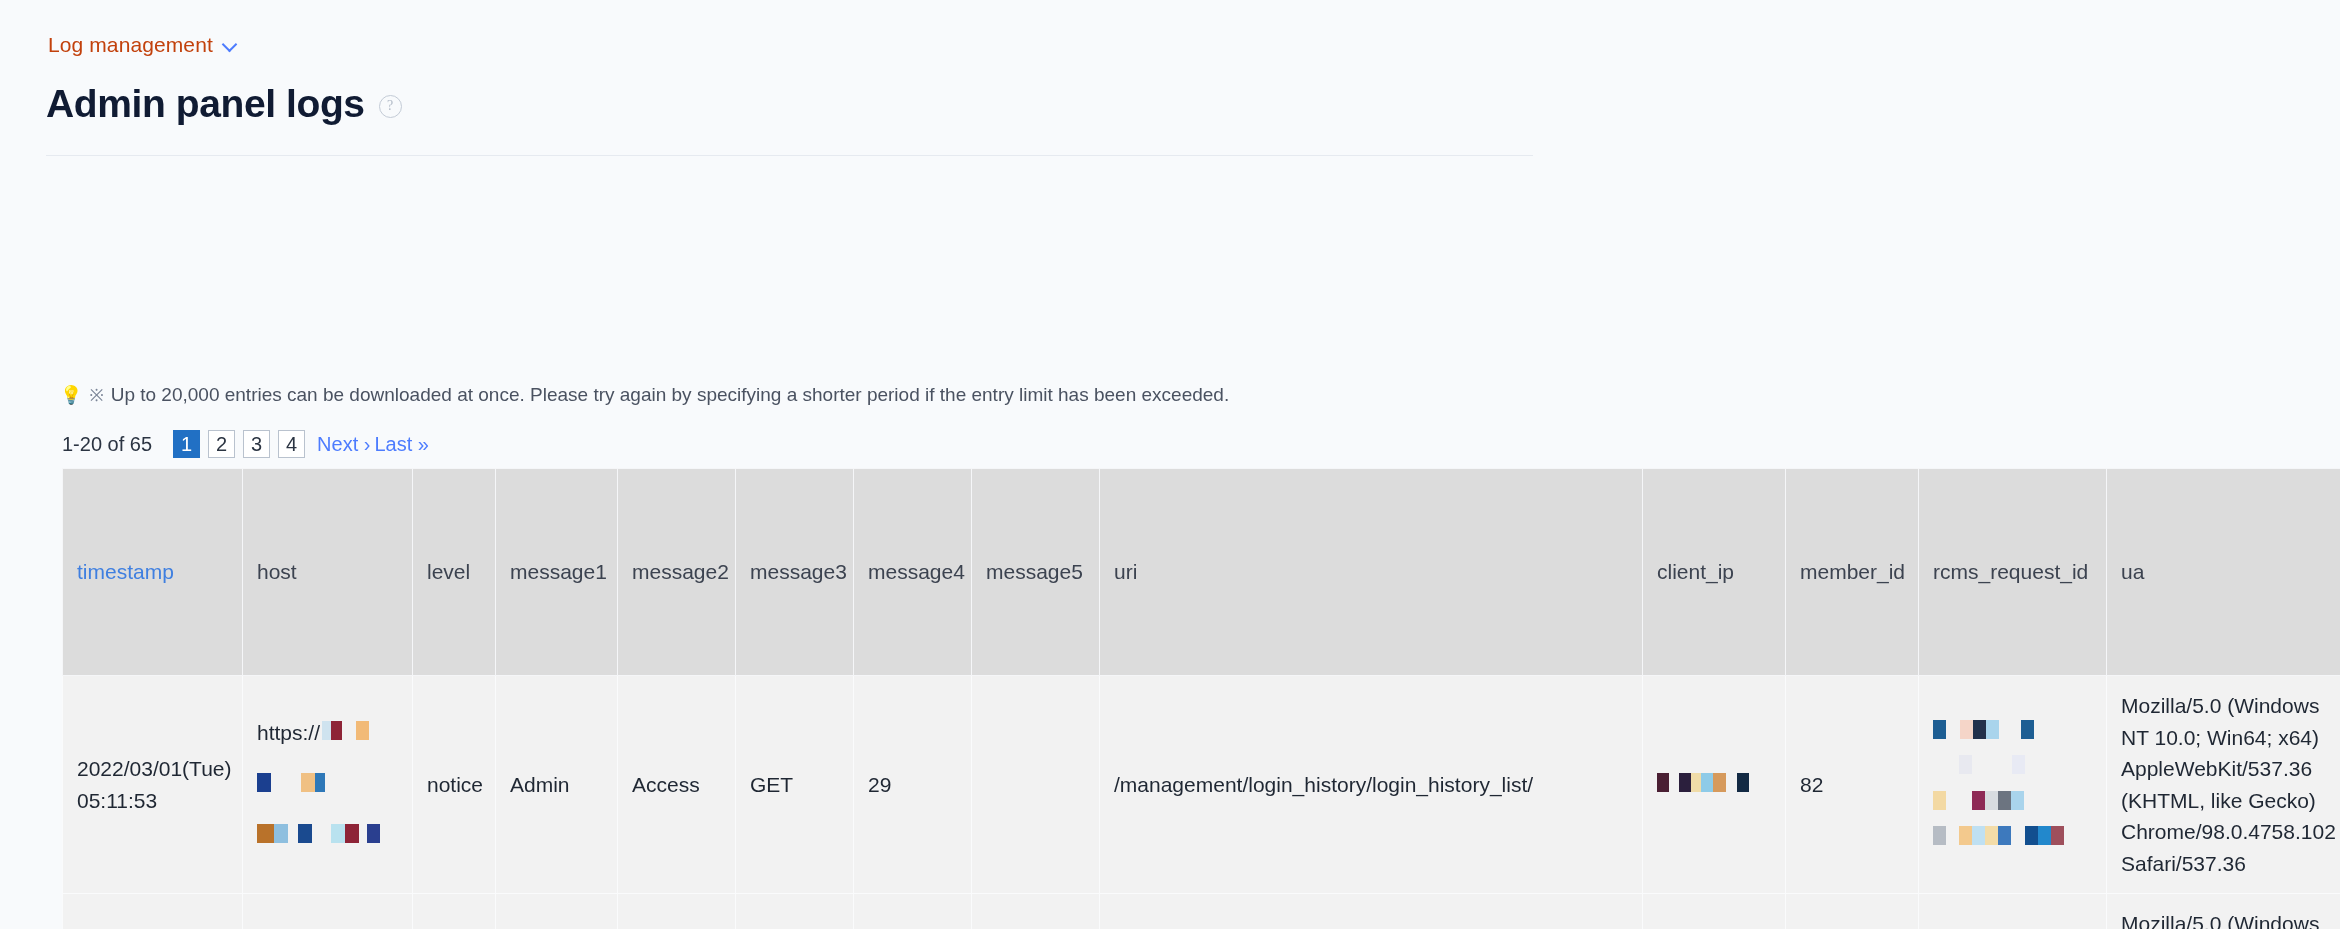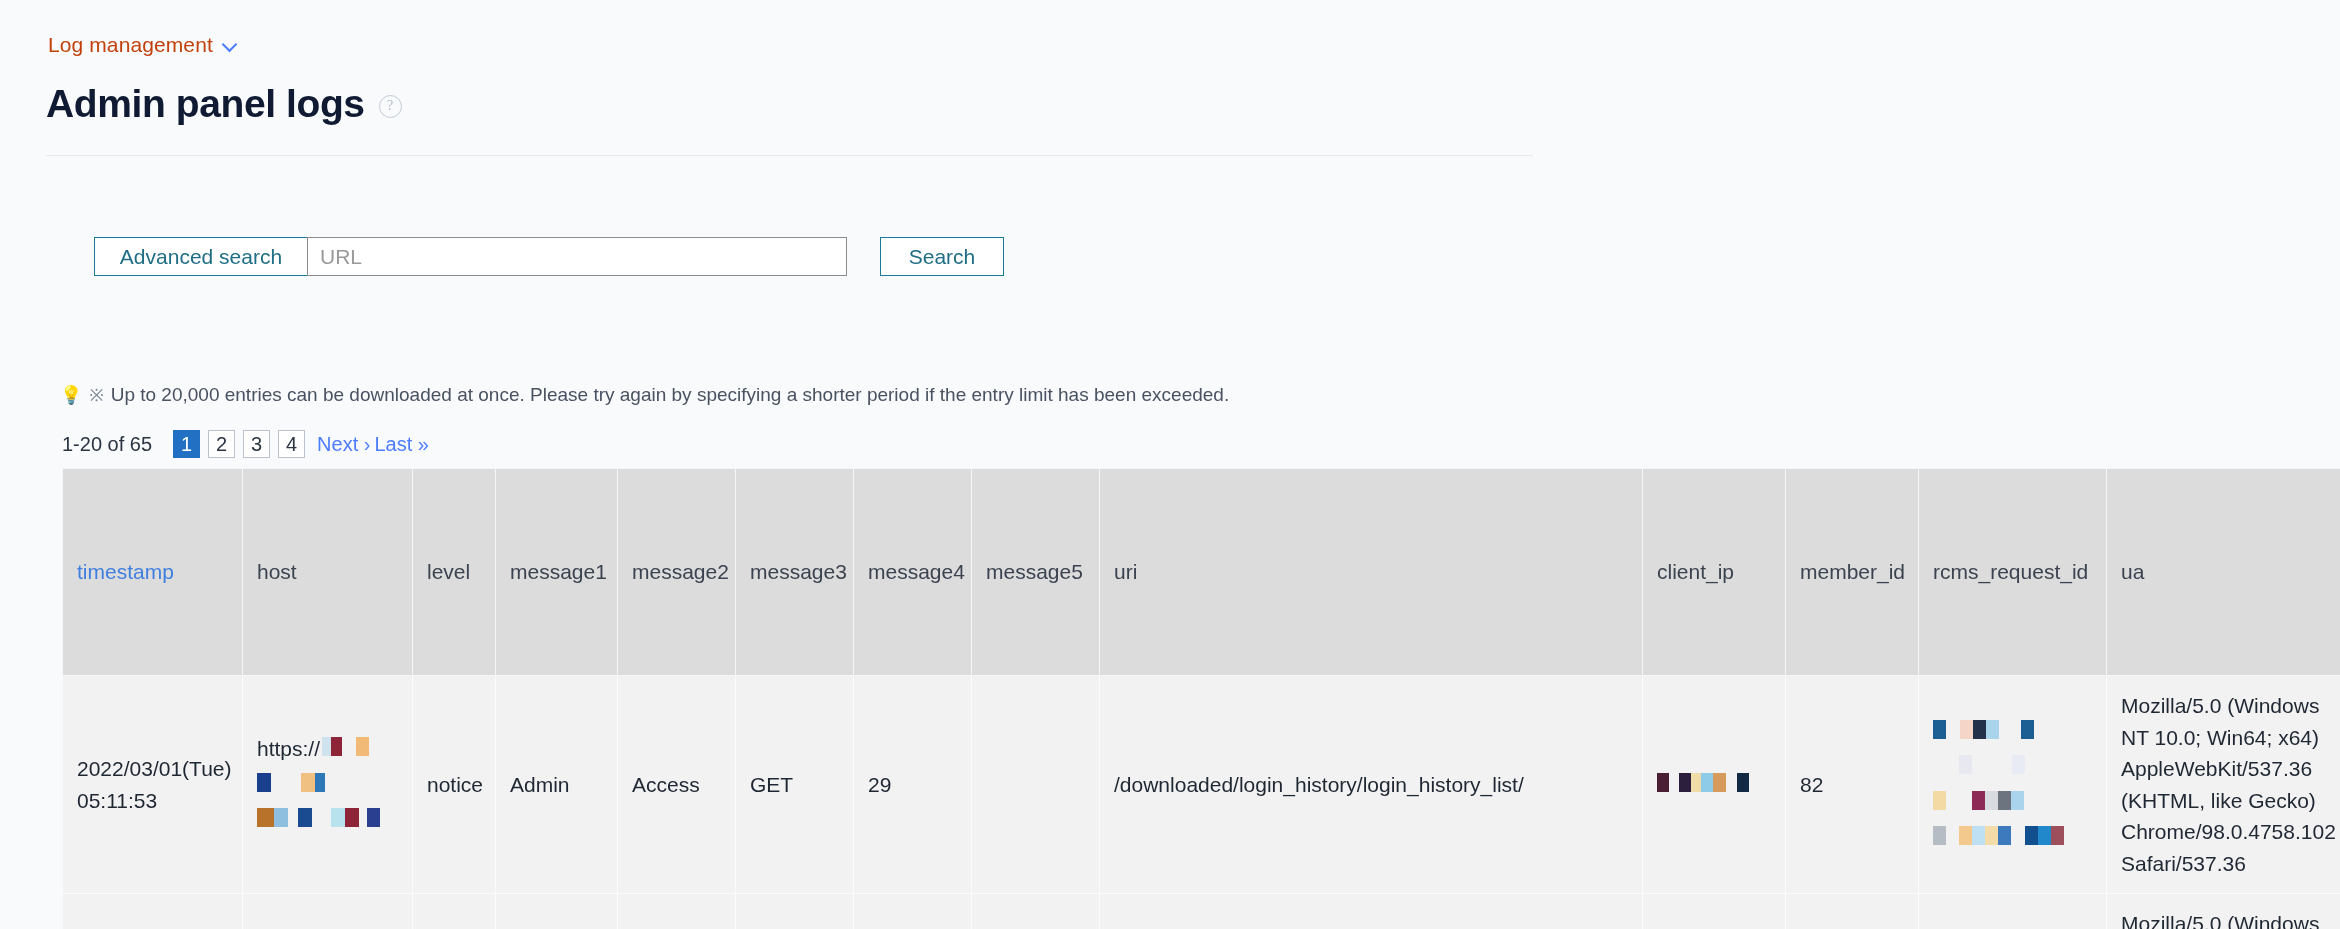--- a/index.html
+++ b/index.html
@@ -131,21 +131,21 @@
     background: #f2f2f2; border: 1px solid #fafbfc;
     padding: 14px; font-size: 21px; color: #1f2733;
     vertical-align: middle; line-height: 1.5;
   }
   table.logs tr { height: 207px; }
   .ts-line { white-space: nowrap; }
   .uri-cell { white-space: nowrap; }
   .ua-cell { line-height: 1.52; font-size: 20.5px; }
 
   
-  .redact-group { display: flex; flex-wrap: wrap; align-items: center; gap: 0; }
+  .redact-group { display: flex; flex-wrap: wrap; align-items: center; gap: 16px; }
   .rl { display: flex; align-items: center; width: 100%; margin-bottom: 4px; }
   .rl:last-child { margin-bottom: 0; }
   .blk { display: inline-block; height: 19px; }
   .gap { display: inline-block; height: 1px; }
   .host-prefix { font-size: 21px; color: #1f2733; margin-right: 2px; }
 </style>
 </head>
 <body>
 
 <div class="page">
@@ -154,25 +154,20 @@
     <span>Log management</span>
     <span class="chev"></span>
   </div>
 
   <div class="title-row">
     <div class="page-title">Admin panel logs</div>
     <div class="help-icon">?</div>
   </div>
   <div class="hr"></div>
 
-  <div class="search-row">
-    <div class="btn-adv">Advanced search</div>
-    <input class="url-input" type="text" placeholder="URL" style="">
-    <div class="btn-search">Search</div>
-  </div>
 
 
   <div class="notice">
     <span class="bulb">💡</span>
     <span class="kome">※</span>
     <span>Up to 20,000 entries can be downloaded at once. Please try again by specifying a shorter period if the entry limit has been exceeded.</span>
   </div>
 
   <div class="pager">
     <span class="pager-count">1-20 of 65</span>
@@ -237,21 +232,21 @@
                   <span><span class="blk" style="width: 17px; background: rgb(185, 114, 42);"></span><span class="blk" style="width: 14px; background: rgb(142, 191, 223);"></span><span class="gap" style="width: 10px;"></span><span class="blk" style="width: 14px; background: rgb(26, 74, 143);"></span><span class="gap" style="width: 19px;"></span><span class="blk" style="width: 14px; background: rgb(185, 226, 239);"></span><span class="blk" style="width: 14px; background: rgb(142, 36, 55);"></span><span class="gap" style="width: 8px;"></span><span class="blk" style="width: 13px; background: rgb(42, 63, 143);"></span></span>
                 </div>
             </div>
           </td>
           <td>notice</td>
           <td>Admin</td>
           <td>Access</td>
           <td>GET</td>
           <td>29</td>
           <td></td>
-          <td class="uri-cell">/downloaded/login_history/login_history_list/</td>
+          <td class="uri-cell">/management/login_history/login_history_list/</td>
           <td>
             <div class="rl">
                 <span><span class="blk" style="width: 12px; background: rgb(74, 31, 51);"></span><span class="gap" style="width: 10px;"></span><span class="blk" style="width: 12px; background: rgb(43, 31, 61);"></span><span class="blk" style="width: 10px; background: rgb(240, 220, 168);"></span><span class="blk" style="width: 12px; background: rgb(142, 203, 232);"></span><span class="blk" style="width: 13px; background: rgb(214, 154, 92);"></span><span class="gap" style="width: 11px;"></span><span class="blk" style="width: 12px; background: rgb(19, 42, 68);"></span></span>
               </div>
           </td>
           <td>82</td>
           <td>
             <div class="rl">
                 <span><span class="blk" style="width: 13px; background: rgb(29, 94, 147);"></span><span class="gap" style="width: 14px;"></span><span class="blk" style="width: 13px; background: rgb(245, 213, 200);"></span><span class="blk" style="width: 13px; background: rgb(35, 48, 74);"></span><span class="blk" style="width: 13px; background: rgb(169, 212, 236);"></span><span class="gap" style="width: 22px;"></span><span class="blk" style="width: 13px; background: rgb(29, 94, 147);"></span></span>
               </div>

